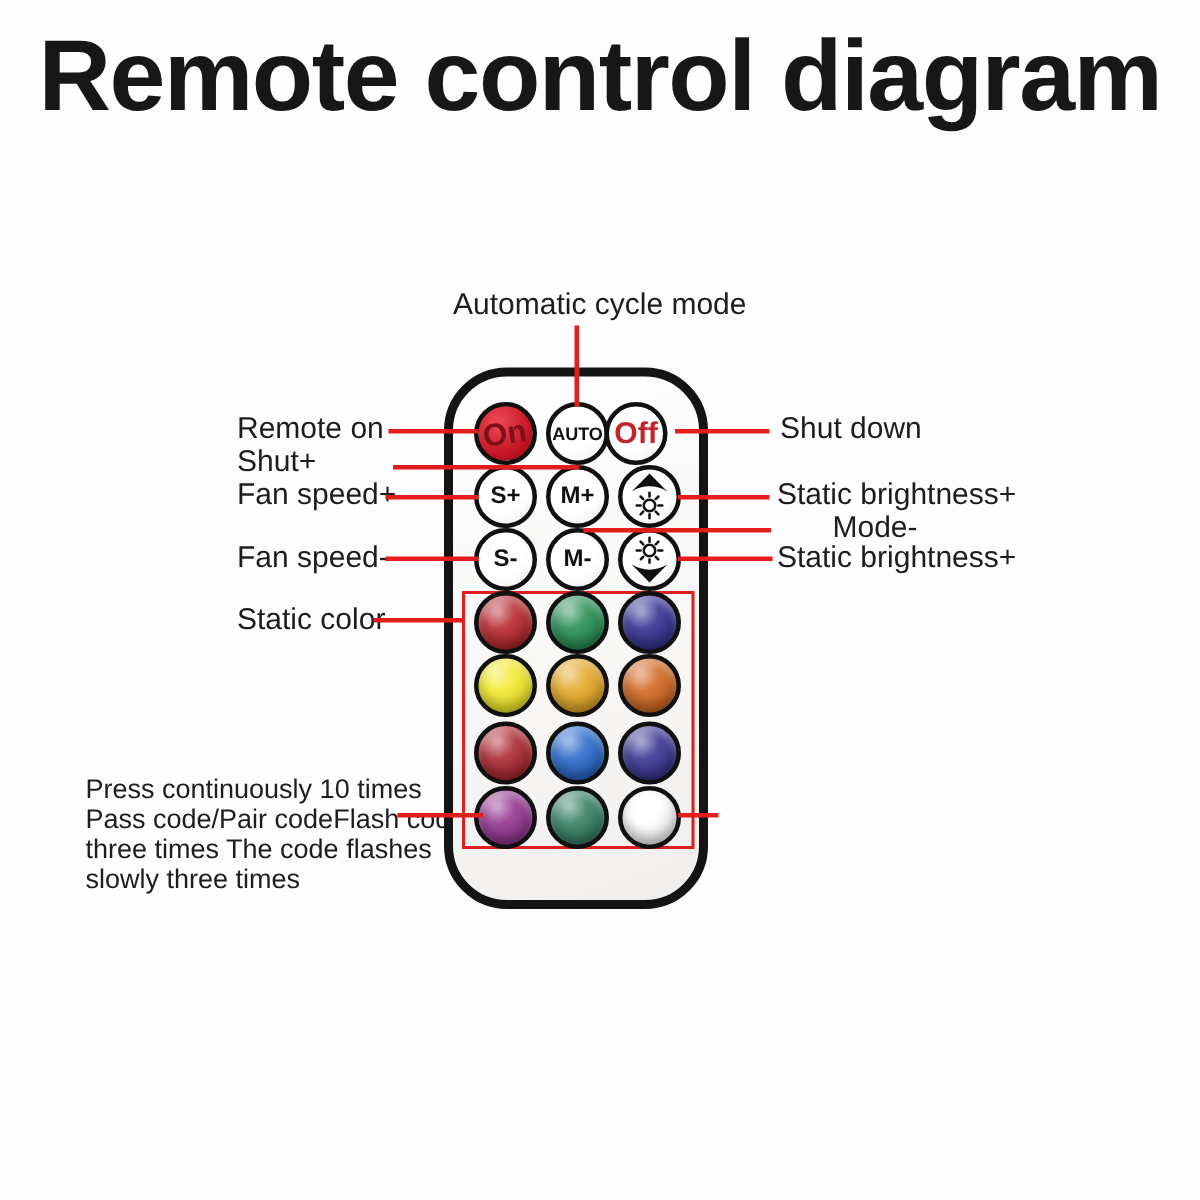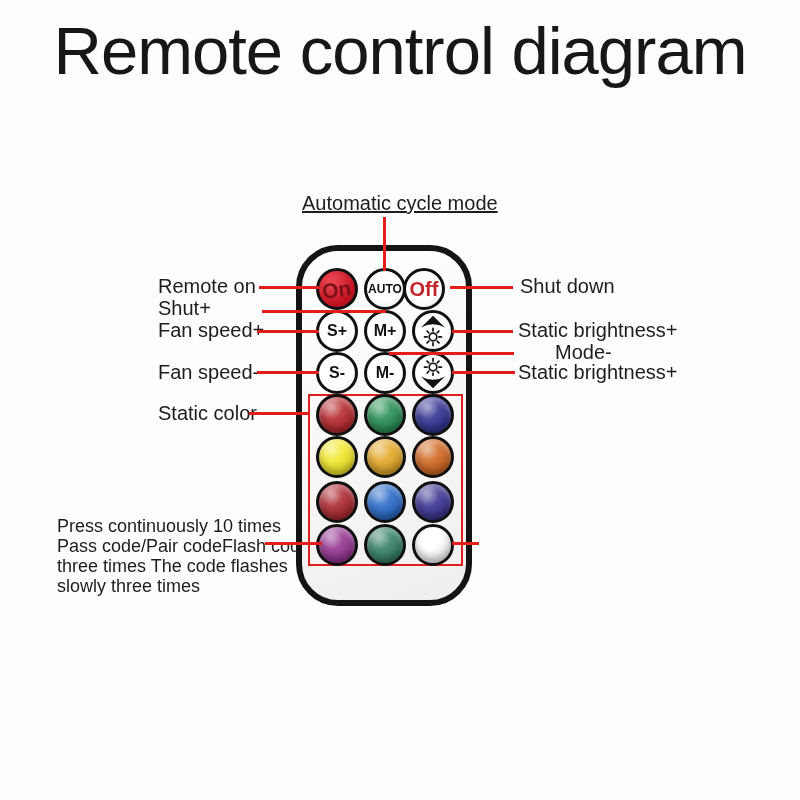--- a/index.html
+++ b/index.html
@@ -1,19 +1,19 @@
 <!DOCTYPE html>
 <html><head>
 <meta charset="utf-8">
 <style>
   html,body{margin:0;padding:0;background:#ffffff;}
   .stage{position:relative;width:800px;height:800px;background:#fdfdfd;overflow:hidden;
          font-family:"Liberation Sans",sans-serif;color:#1a1a1a;}
   .title{position:absolute;left:0;top:12px;width:800px;text-align:center;
-         font-size:67px;font-weight:400;letter-spacing:-1px;color:#171717;white-space:nowrap;}
+         font-size:67px;font-weight:700;letter-spacing:-1px;color:#171717;white-space:nowrap;}
   .label{position:absolute;font-size:20px;color:#1d1d1d;white-space:nowrap;}
   .note{position:absolute;font-size:18px;line-height:20px;white-space:pre-line;color:#1d1d1d;}
   .battery{position:absolute;left:240px;top:603px;width:280px;text-align:center;
            font-size:25px;font-weight:700;}
   
   .remote{position:absolute;left:296px;top:245px;width:176px;height:361px;box-sizing:border-box;
           border:6px solid #141414;border-radius:42px;
           background:linear-gradient(160deg,#ffffff 0%,#f7f6f4 60%,#efeeec 100%);}
   .gridbox{position:absolute;left:6px;top:143px;width:155px;height:172px;box-sizing:border-box;
            border:2px solid #dc1f1f;}
@@ -33,21 +33,21 @@
   .l-fanplus{left:257px;top:330px;width:62px;}
   .l-fanminus{left:257px;top:371px;width:62px;}
   .l-staticcolor{left:249px;top:412px;width:61px;}
   .l-leftnote{left:265px;top:542px;width:57px;}
   .l-shutdown{left:450px;top:286px;width:63px;}
   .l-bplus{left:452px;top:330px;width:61px;}
   .l-modeminus{left:389px;top:352px;width:125px;}
   .l-bminus{left:452px;top:371px;width:63px;}
   .l-rightnote{left:452px;top:542px;width:27px;}
   
-  .lab-auto{left:302px;top:192px;text-decoration:underline;}
+  .lab-auto{left:302px;top:192px;}
   .lab-power{left:158px;top:275px;}
   .lab-modeplus{left:158px;top:297px;}
   .lab-fanplus{left:158px;top:319px;}
   .lab-fanminus{left:158px;top:361px;}
   .lab-staticcolor{left:158px;top:402px;}
   .lab-shutdown{left:520px;top:275px;}
   .lab-bplus{left:518px;top:319px;}
   .lab-modeminus{left:520px;top:341px;margin-left:35px;}
   .lab-bminus{left:518px;top:361px;}
   .note-left{left:13px;top:516px;width:275px;margin-left:44px;}

